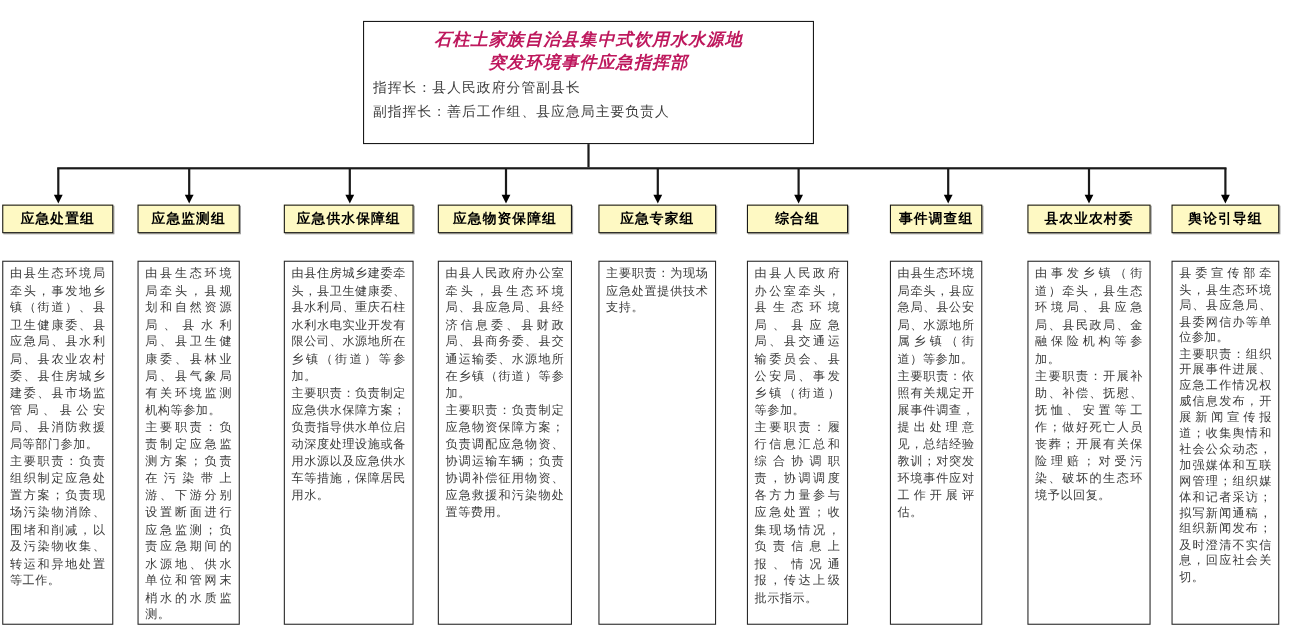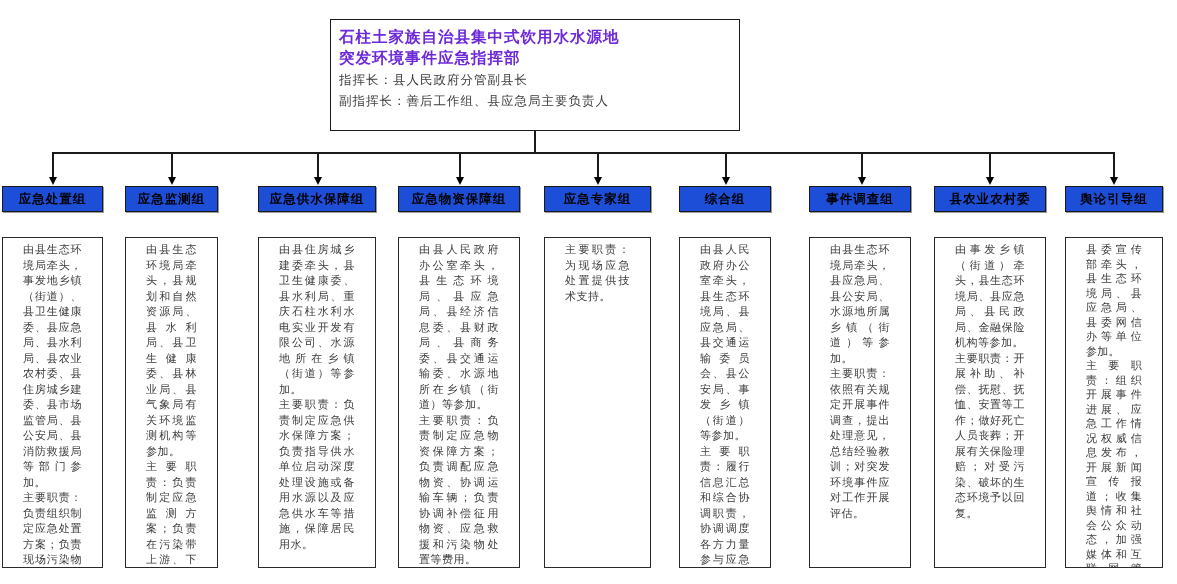--- a/index.html
+++ b/index.html
@@ -10,22 +10,22 @@
     font-family:"Liberation Serif","DejaVu Serif",serif;
     overflow:hidden;
   }
   
   .top-box{
     position:absolute;left:330px;top:19px;width:410px;height:112px;
     border:1px solid #1a1a1a;background:#ffffff;box-sizing:border-box;
     padding:6px 8px 0 8px;
   }
   .top-title{
-    text-align:left;font-weight:bold;color:#6d28d9;
-    font-size:15.5px;line-height:21px;letter-spacing:1px;
+    text-align:center;font-weight:bold;color:#be185d;
+    font-size:15.5px;line-height:21px;letter-spacing:1px;font-style:italic;
   }
   .top-sub{
     margin-top:3px;color:#3d3d3d;font-size:12.5px;line-height:18px;
     letter-spacing:1px;
   }
   
   .line{position:absolute;background:#1a1a1a;}
   .stub{left:534px;top:131px;width:1.5px;height:21px;}
   .hline{left:52px;top:152px;width:1063px;height:1.5px;}
   .drop{top:153px;width:1.5px;height:25px;}
@@ -33,25 +33,25 @@
     position:absolute;top:177px;width:0;height:0;
     border-left:4px solid transparent;border-right:4px solid transparent;
     border-top:8px solid #000;
   }
   
   .col{position:absolute;top:186px;}
   .group-head{
     border:1px solid #1a1a1a;box-sizing:border-box;height:26px;
     display:flex;align-items:center;justify-content:center;
     font-weight:bold;font-size:12.5px;color:#000;letter-spacing:1px;
-    background:#1d4ed8;box-shadow:1px 1px 0 #9a9a9a;
+    background:#fef9c3;box-shadow:1px 1px 0 #9a9a9a;
   }
   .group-body{
     margin-top:25px;border:1px solid #2a2a2a;box-sizing:border-box;
-    height:331px;background:#fff;padding:4px 20px;
+    height:331px;background:#fff;padding:4px 6px;
     font-size:11px;line-height:15.5px;color:#3b3b3b;
     letter-spacing:0.5px;text-align:justify;overflow:hidden;
   }
   .group-body p{margin:0;}
 </style>
 </head>
 <body>
 
 <div class="canvas">
 
@@ -125,21 +125,21 @@
   </div>
 
   <div class="col" style="left:679px;width:92px">
     <div class="group-head">综合组</div>
     <div class="group-body">
       <p>由县人民政府办公室牵头，县生态环境局、县应急局、县交通运输委员会、县公安局、事发乡镇（街道）等参加。</p>
       <p>主要职责：履行信息汇总和综合协调职责，协调调度各方力量参与应急处置；收集现场情况，负责信息上报、情况通报，传达上级批示指示。</p>
     </div>
   </div>
 
-  <div class="col" style="left:809px;width:102px">
+  <div class="col" style="left:809px;width:84px">
     <div class="group-head">事件调查组</div>
     <div class="group-body">
       <p>由县生态环境局牵头，县应急局、县公安局、水源地所属乡镇（街道）等参加。</p>
       <p>主要职责：依照有关规定开展事件调查，提出处理意见，总结经验教训；对突发环境事件应对工作开展评估。</p>
     </div>
   </div>
 
   <div class="col" style="left:934px;width:112px">
     <div class="group-head">县农业农村委</div>
     <div class="group-body">

